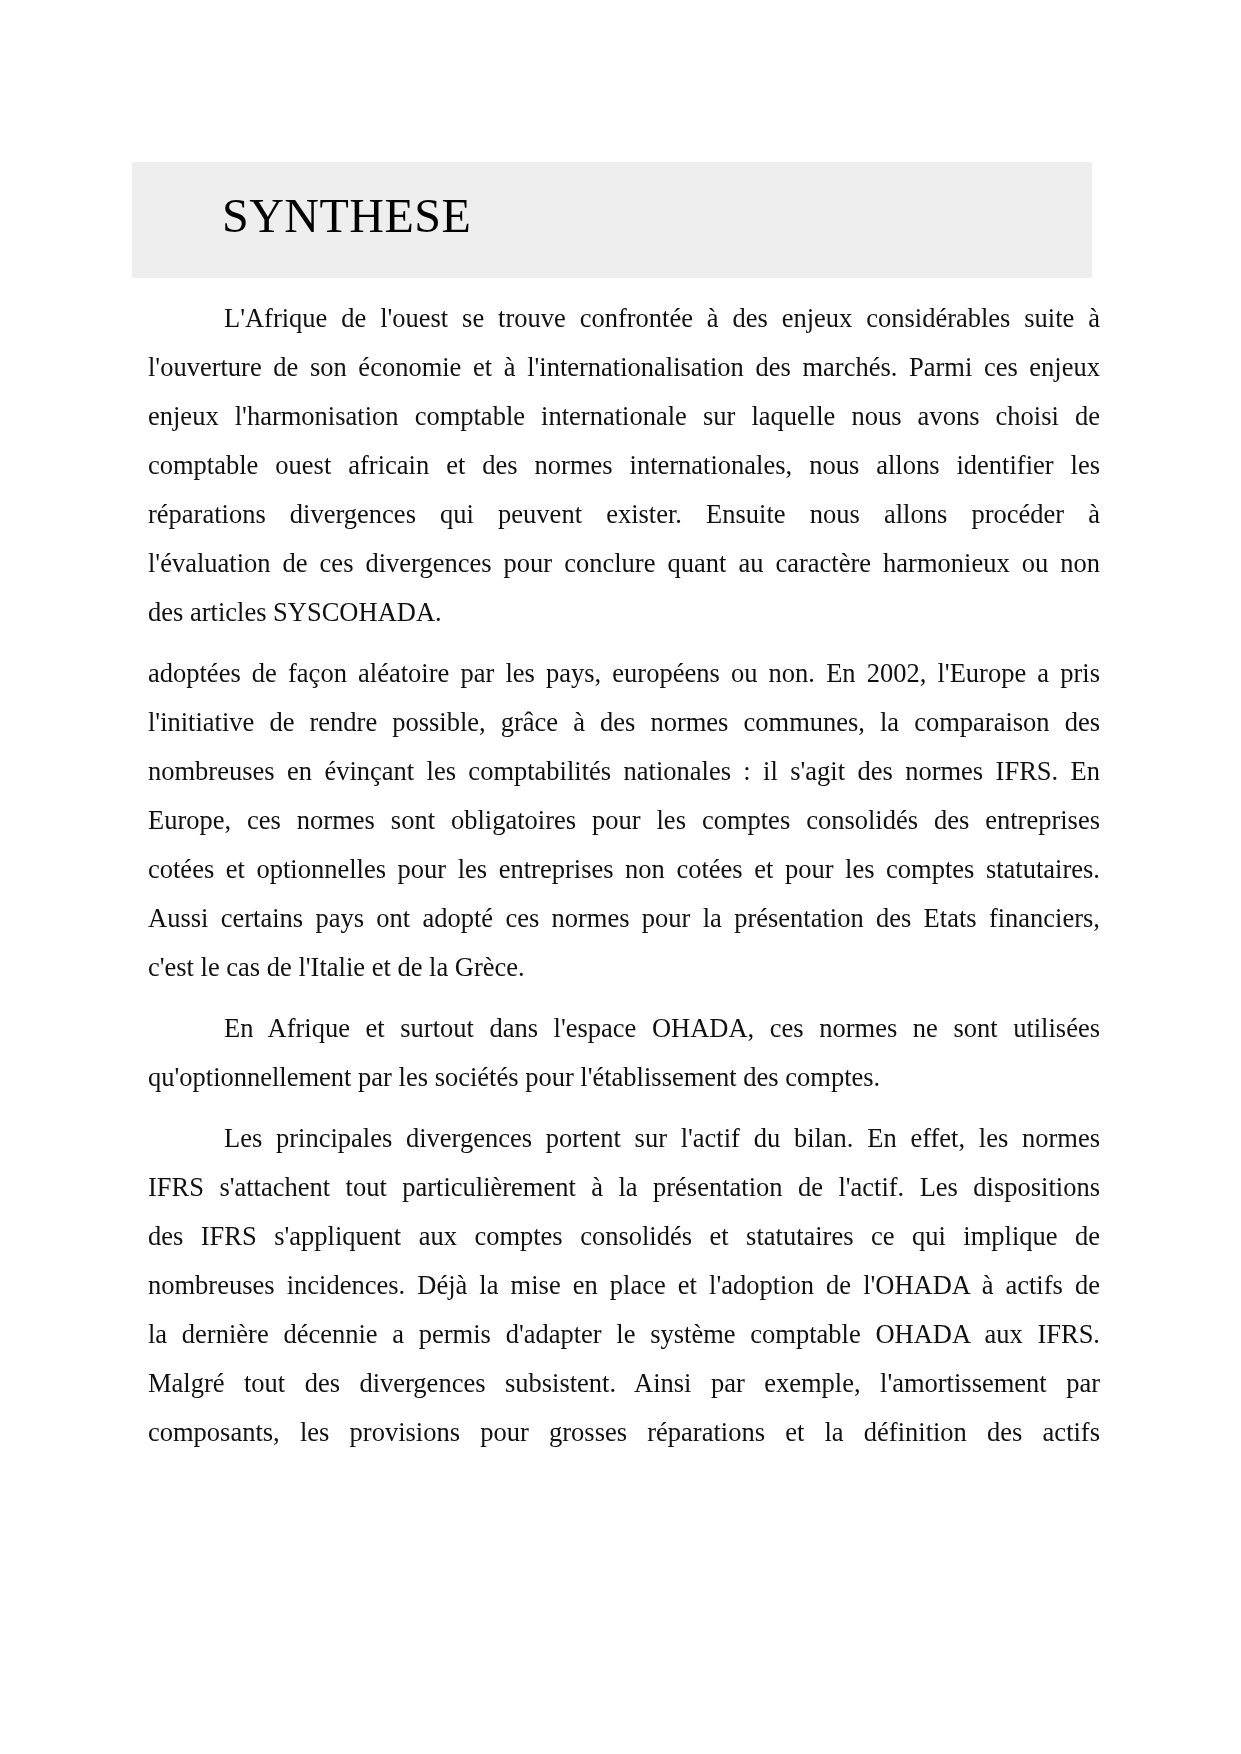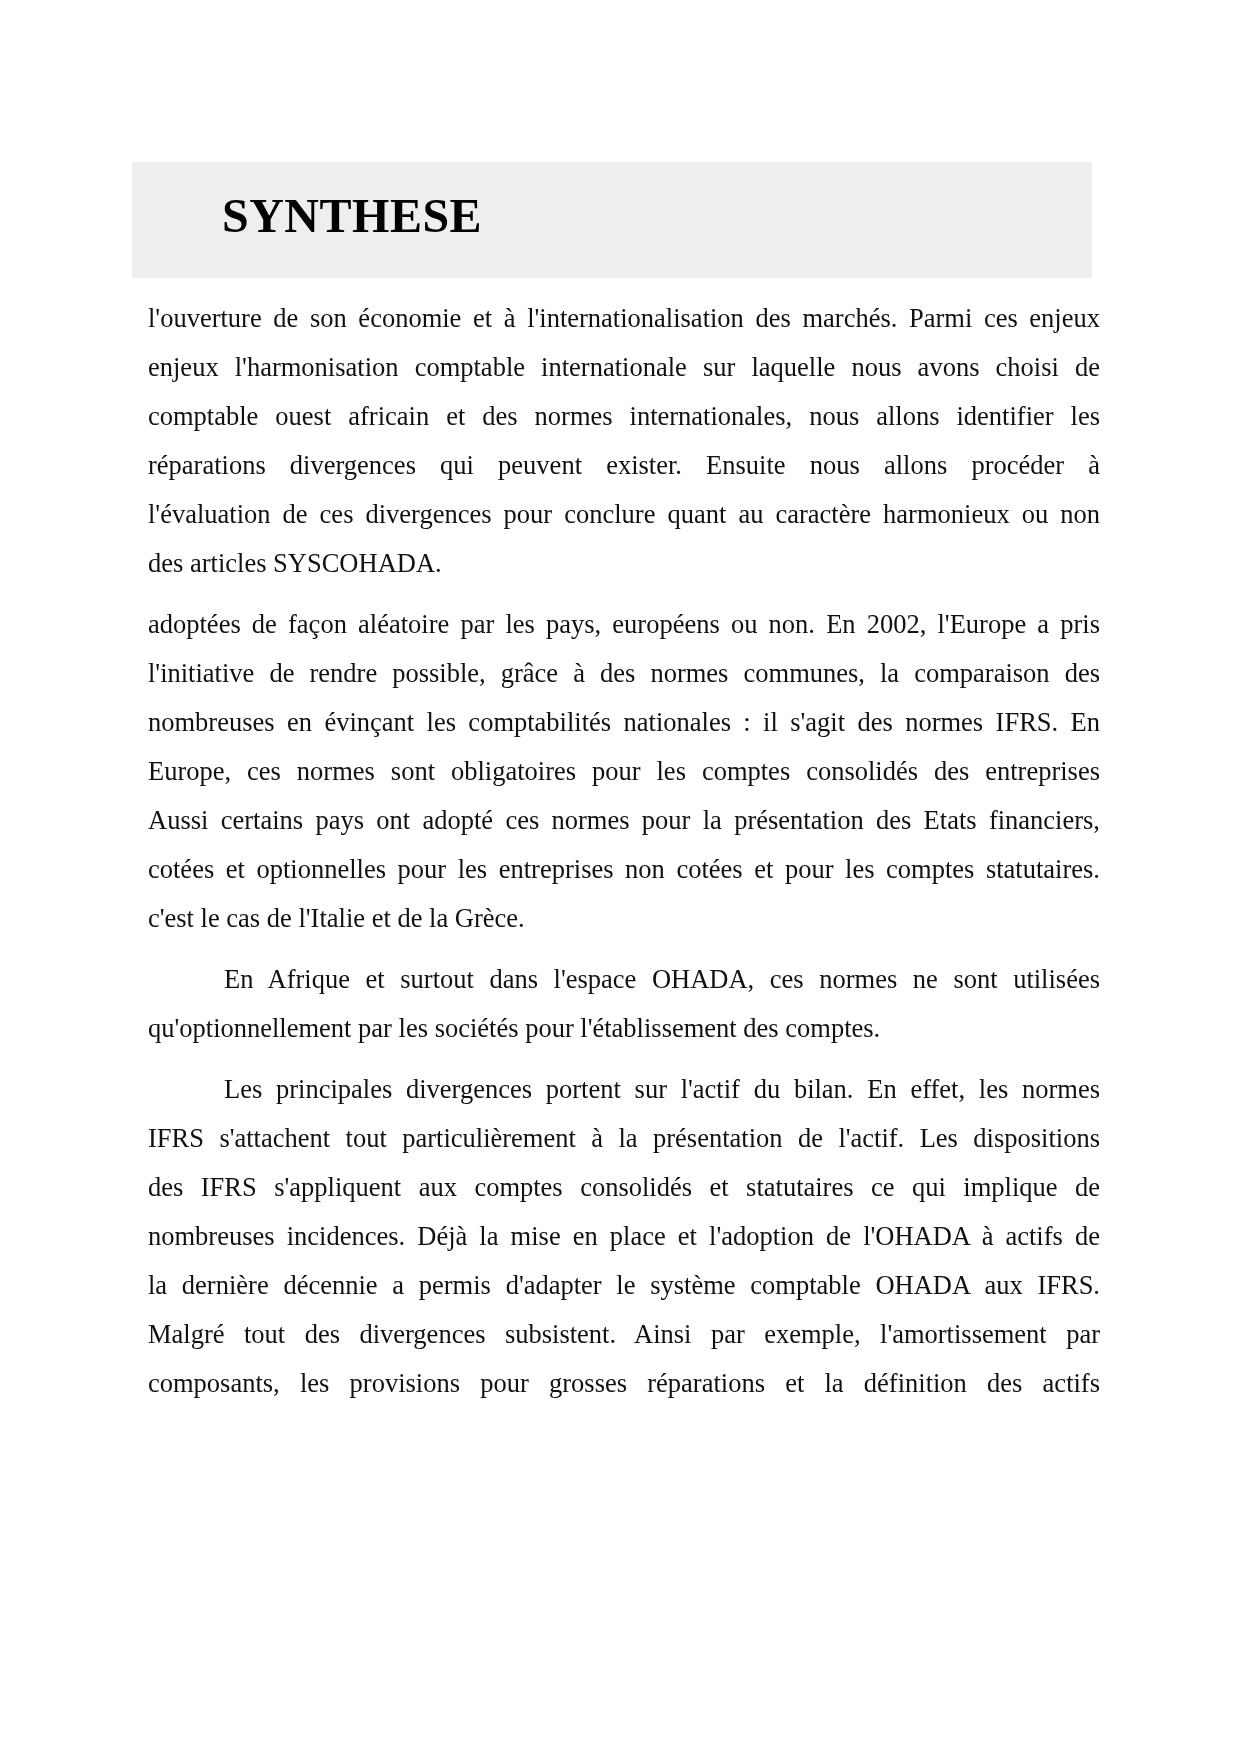--- a/index.html
+++ b/index.html
@@ -22,21 +22,21 @@
     width: 960px;
     height: 116px;
     background: #eeeeee;
   }
   .title {
     position: absolute;
     left: 90px;
     top: 30px;
     margin: 0;
     font-size: 48px;
-    font-weight: bold;
+    font-weight: normal;
     line-height: 1;
     color: #000000;
     letter-spacing: 0.5px;
   }
   .body-text {
     position: absolute;
     left: 148px;
     top: 294px;
     width: 952px;
   }
@@ -62,35 +62,36 @@
 </head>
 <body>
 
 <div class="title-band">
   <h1 class="title">SYNTHESE</h1>
 </div>
 
 <div class="body-text">
 
   <div class="para">
+    <span class="line indent">L'Afrique de l'ouest se trouve confrontée à des enjeux considérables suite à</span>
     <span class="line">l'ouverture de son économie et à l'internationalisation des marchés. Parmi ces enjeux</span>
     <span class="line">enjeux l'harmonisation comptable internationale sur laquelle nous avons choisi de</span>
     <span class="line">comptable ouest africain et des normes internationales, nous allons identifier les</span>
     <span class="line">réparations divergences qui peuvent exister. Ensuite nous allons procéder à</span>
     <span class="line">l'évaluation de ces divergences pour conclure quant au caractère harmonieux ou non</span>
     <span class="line last">des articles SYSCOHADA.</span>
   </div>
 
   <div class="para">
     <span class="line">adoptées de façon aléatoire par les pays, européens ou non. En 2002, l'Europe a pris</span>
     <span class="line">l'initiative de rendre possible, grâce à des normes communes, la comparaison des</span>
     <span class="line">nombreuses en évinçant les comptabilités nationales : il s'agit des normes IFRS. En</span>
     <span class="line">Europe, ces normes sont obligatoires pour les comptes consolidés des entreprises</span>
+    <span class="line">cotées et optionnelles pour les entreprises non cotées et pour les comptes statutaires.</span>
     <span class="line">Aussi certains pays ont adopté ces normes pour la présentation des Etats financiers,</span>
-    <span class="line">cotées et optionnelles pour les entreprises non cotées et pour les comptes statutaires.</span>
     <span class="line last">c'est le cas de l'Italie et de la Grèce.</span>
   </div>
 
   <div class="para">
     <span class="line indent">En Afrique et surtout dans l'espace OHADA, ces normes ne sont utilisées</span>
     <span class="line last">qu'optionnellement par les sociétés pour l'établissement des comptes.</span>
   </div>
 
   <div class="para">
     <span class="line indent">Les principales divergences portent sur l'actif du bilan. En effet, les normes</span>

